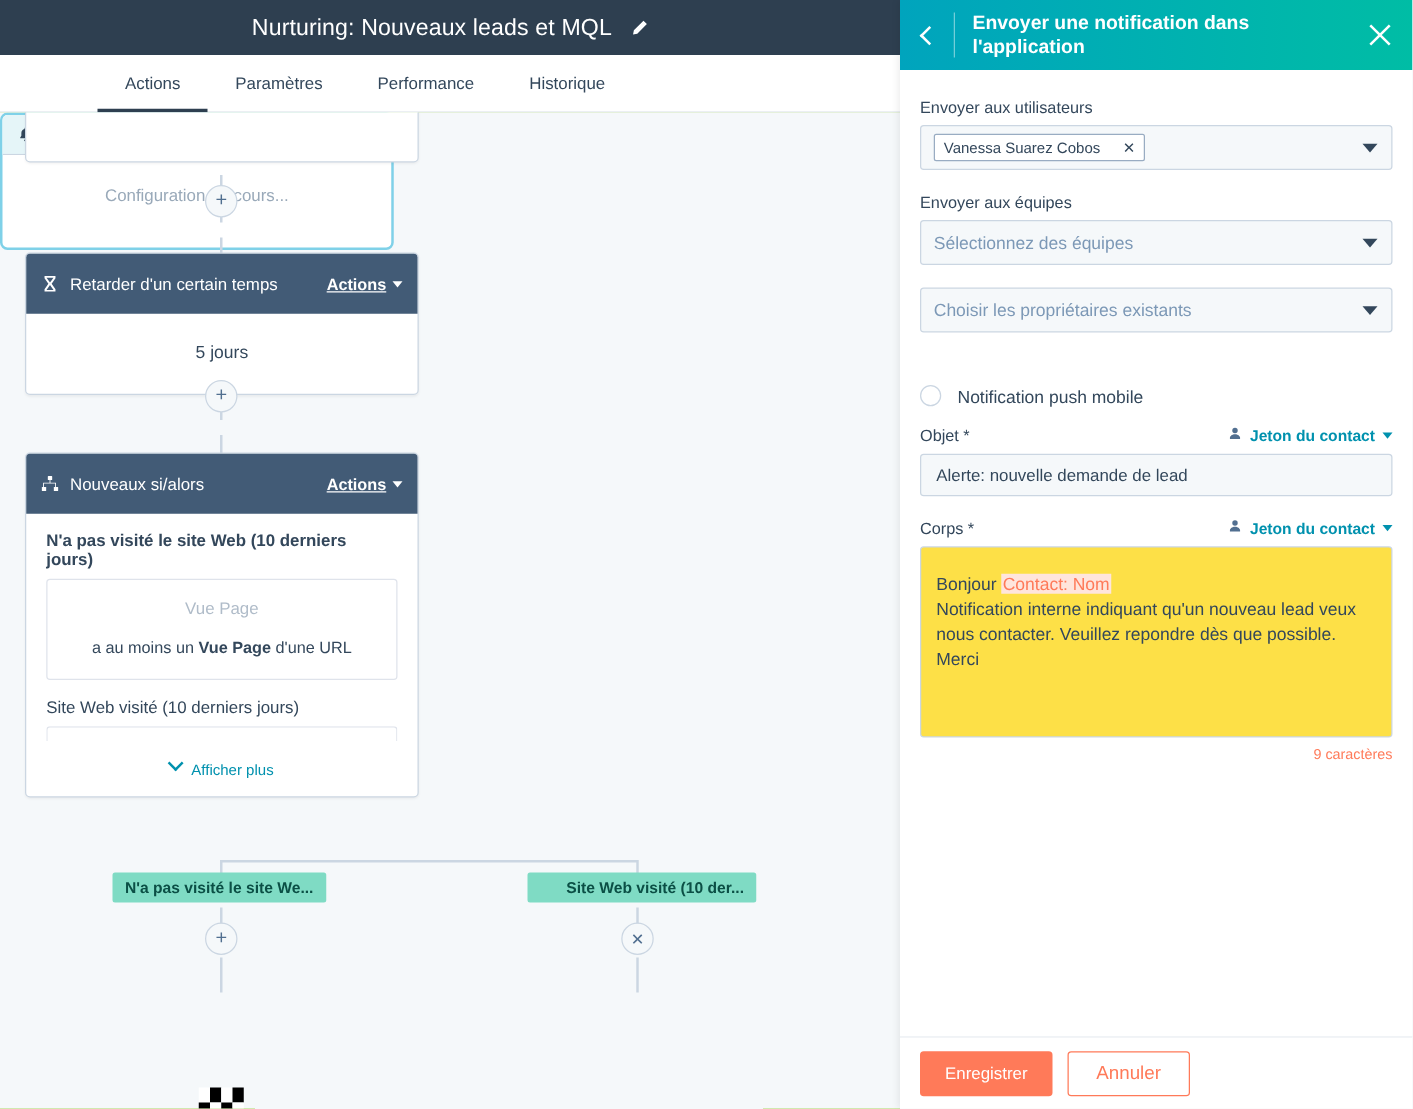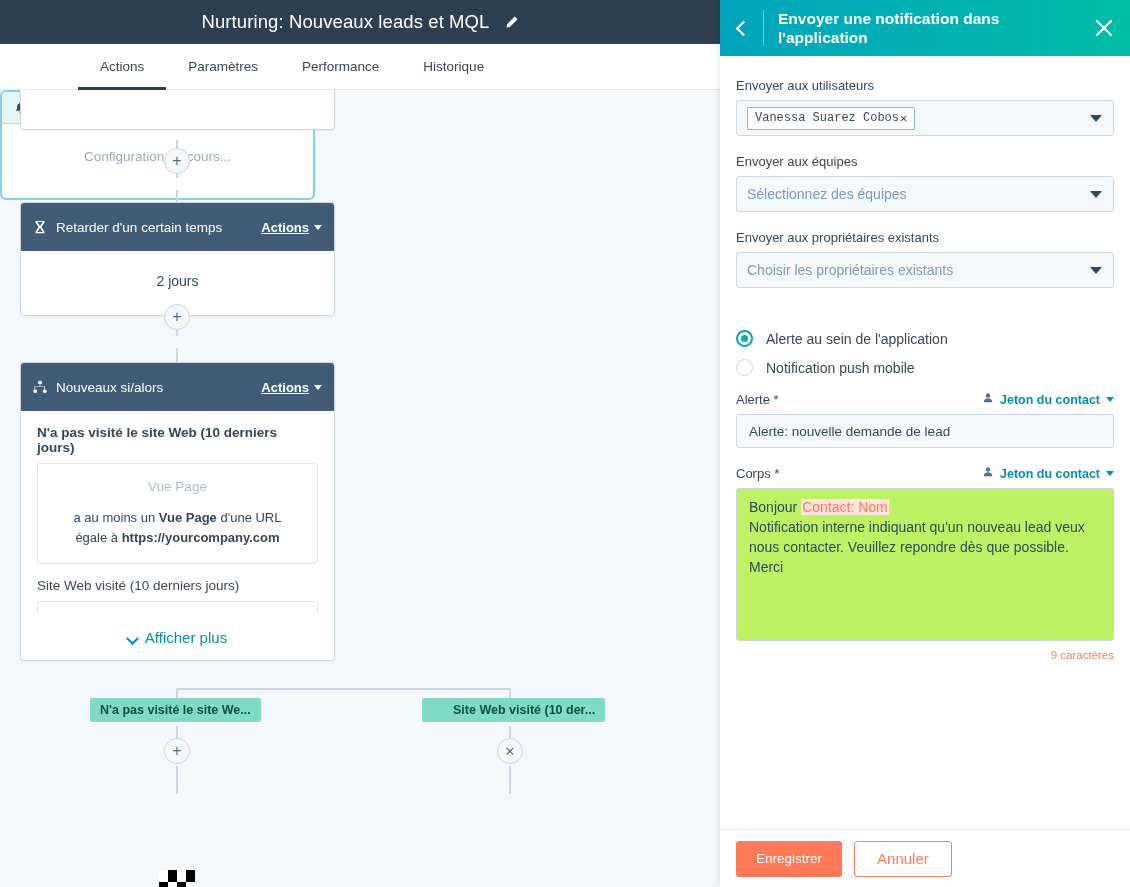--- a/index.html
+++ b/index.html
@@ -105,22 +105,22 @@
     margin-bottom: 14px;
   }
   .criteria-title { color: #b0bcc9; font-size: 13.5px; margin-bottom: 10px; }
   .criteria-box b { font-weight: bold; }
   .truncated-box {
     border: 1px solid #dfe3eb; border-top-left-radius: 3px; border-top-right-radius: 3px;
     height: 12px; border-bottom: none; margin-top: 8px;
   }
   .show-more {
     margin-top: 16px; text-align: center; color: #0091ae;
-    font-size: 15px; cursor: pointer;
-    display: flex; align-items: flex-end; justify-content: center; gap: 8px;
+    font-size: 12px; cursor: pointer;
+    display: flex; align-items: flex-start; justify-content: center; gap: 8px;
   }
   .chev-down {
     width: 9px; height: 9px; border-right: 2px solid currentColor;
     border-bottom: 2px solid currentColor; transform: rotate(45deg) translate(-2px,-2px);
     display: inline-block;
   }
 
   .branch-pill {
     position: absolute; background: #7fdbc4; color: #0b4f45;
     font-size: 12.5px; font-weight: bold; padding: 5px 10px;
@@ -192,21 +192,21 @@
   }
   .select-box.placeholder { color: #7c98b6; font-size: 14px; }
   .sel-caret {
     position: absolute; right: 11px; top: 50%; margin-top: -3px;
     width: 0; height: 0; border-left: 6px solid transparent;
     border-right: 6px solid transparent; border-top: 7px solid #33475b;
   }
   .chip {
     border: 1px solid #99acc2; border-radius: 2px; background: #fff;
     font-size: 12px; color: #33475b; padding: 3px 7px;
-    display: inline-flex; align-items: center; gap: 1px; font-family: Liberation Mono, monospace;
+    display: inline-flex; align-items: center; gap: 18px;
   }
   .chip .chip-x { cursor: pointer; font-size: 12px; color: #33475b; }
 
   .dropdown {
     position: absolute; left: 0; right: 0; top: 37px;
     background: #fff; border: 1px solid #cbd6e2; border-top: none;
     box-shadow: 0 3px 6px rgba(0,0,0,.09); z-index: 20;
   }
   .dd-option {
     display: flex; align-items: center; gap: 13px;
@@ -240,22 +240,22 @@
   .token-link {
     color: #0091ae; font-size: 12.5px; font-weight: bold; cursor: pointer;
     display: inline-flex; align-items: center; gap: 6px;
   }
   .text-input {
     border: 1px solid #cbd6e2; border-radius: 3px; background: #f5f8fa;
     height: 34px; display: flex; align-items: center; padding: 0 12px;
     color: #33475b; font-size: 13.5px; text-align: right;
   }
   .textarea {
-    border: 1px solid #cbd6e2; border-radius: 3px; background: #bef264;
-    height: 153px; padding: 9px 12px; color: #33475b;
+    border: 1px solid #cbd6e2; border-radius: 3px; background: #fde047;
+    height: 153px; padding: 20px 12px; color: #33475b;
     font-size: 14px; line-height: 1.42; overflow: hidden;
   }
   .token-hl { background: #ffe5dc; color: #ff7a59; padding: 0 1px; }
   .char-count {
     text-align: right; color: #ff7a59; font-size: 11.5px; margin-top: 8px;
   }
 
   .panel-foot {
     flex: 0 0 auto; height: 58px; border-top: 1px solid #e5eaef;
     display: flex; align-items: center; gap: 12px; padding: 0 16px;
@@ -330,21 +330,21 @@
             <svg width="14" height="14" viewBox="0 0 16 16" fill="#fff">
               <path d="M3 1h10v2l-3.5 5L13 13v2H3v-2l3.5-5L3 3V1zm1.8 1.4l3.2 4.5 3.2-4.5H4.8zM8 9.1L4.8 13.6h6.4L8 9.1z"></path>
             </svg>
           </span>
           <span class="htitle">Retarder d'un certain temps</span>
           <span class="actions">
             <span>Actions</span>
             <i class="caret-down"></i>
           </span>
         </div>
-        <div class="delay-body">2 jours</div>
+        <div class="delay-body">5 jours</div>
       </div>
 
       <div class="node-btn" style="left:164px; top:214px;">+</div>
 
       <div class="card" style="left:20px; top:272px; width:315px;">
         <div class="card-head">
           <span class="hicon">
             <svg width="14" height="14" viewBox="0 0 16 16" fill="#fff">
               <rect x="6" y="1" width="4" height="3.6" rx="0.5"></rect>
               <rect x="0.5" y="11" width="4" height="3.6" rx="0.5"></rect>
@@ -358,23 +358,20 @@
             <i class="caret-down"></i>
           </span>
         </div>
         <div class="card-body">
           <div class="branch-label">N'a pas visité le site Web (10 derniers jours)</div>
           <div class="criteria-box">
             <div class="criteria-title">Vue Page</div>
             <div>
               <span>a au moins un </span><b>Vue Page</b><span> d'une URL</span>
             </div>
-            <div>
-              <span>égale à </span><b>https://yourcompany.com</b>
-            </div>
           </div>
           <div class="branch-label" style="font-weight:normal">Site Web visité (10 derniers jours)</div>
           <div class="truncated-box"></div>
           <div class="show-more">
             <i class="chev-down"></i>
             <span>Afficher plus</span>
           </div>
         </div>
       </div>
 
@@ -438,41 +435,36 @@
 
       <div class="field">
         <label class="flabel">Envoyer aux équipes</label>
         <div class="select-box placeholder">
           <span>Sélectionnez des équipes</span>
           <i class="sel-caret"></i>
         </div>
       </div>
 
       <div class="field" style="margin-bottom:14px">
-        <label class="flabel">Envoyer aux propriétaires existants</label>
         <div class="select-box placeholder">
           <span>Choisir les propriétaires existants</span>
           <i class="sel-caret"></i>
         </div>
       </div>
 
       <div class="field" style="margin-top:42px; margin-bottom:16px">
-        <div class="radio-row">
-          <span class="radio checked"></span>
-          <span class="radio-label">Alerte au sein de l'application</span>
-        </div>
         <div class="radio-row" style="margin-bottom:0">
           <span class="radio"></span>
           <span class="radio-label">Notification push mobile</span>
         </div>
       </div>
 
       <div class="field">
         <div class="label-row">
-          <label class="flabel" style="margin:0">Alerte *</label>
+          <label class="flabel" style="margin:0">Objet *</label>
           <span class="token-link">
             <span>
               <svg width="12" height="12" viewBox="0 0 16 16" fill="#516f90">
                 <circle cx="8" cy="4.6" r="2.9"></circle>
                   <path d="M8 8.4c-3 0-5.4 1.9-5.4 3.7v1.6h10.8v-1.6c0-1.8-2.4-3.7-5.4-3.7z"></path>
               </svg>
             </span>
             <span>Jeton du contact</span>
             <i class="caret-down" style="border-top-color:#0091ae"></i>
           </span>

